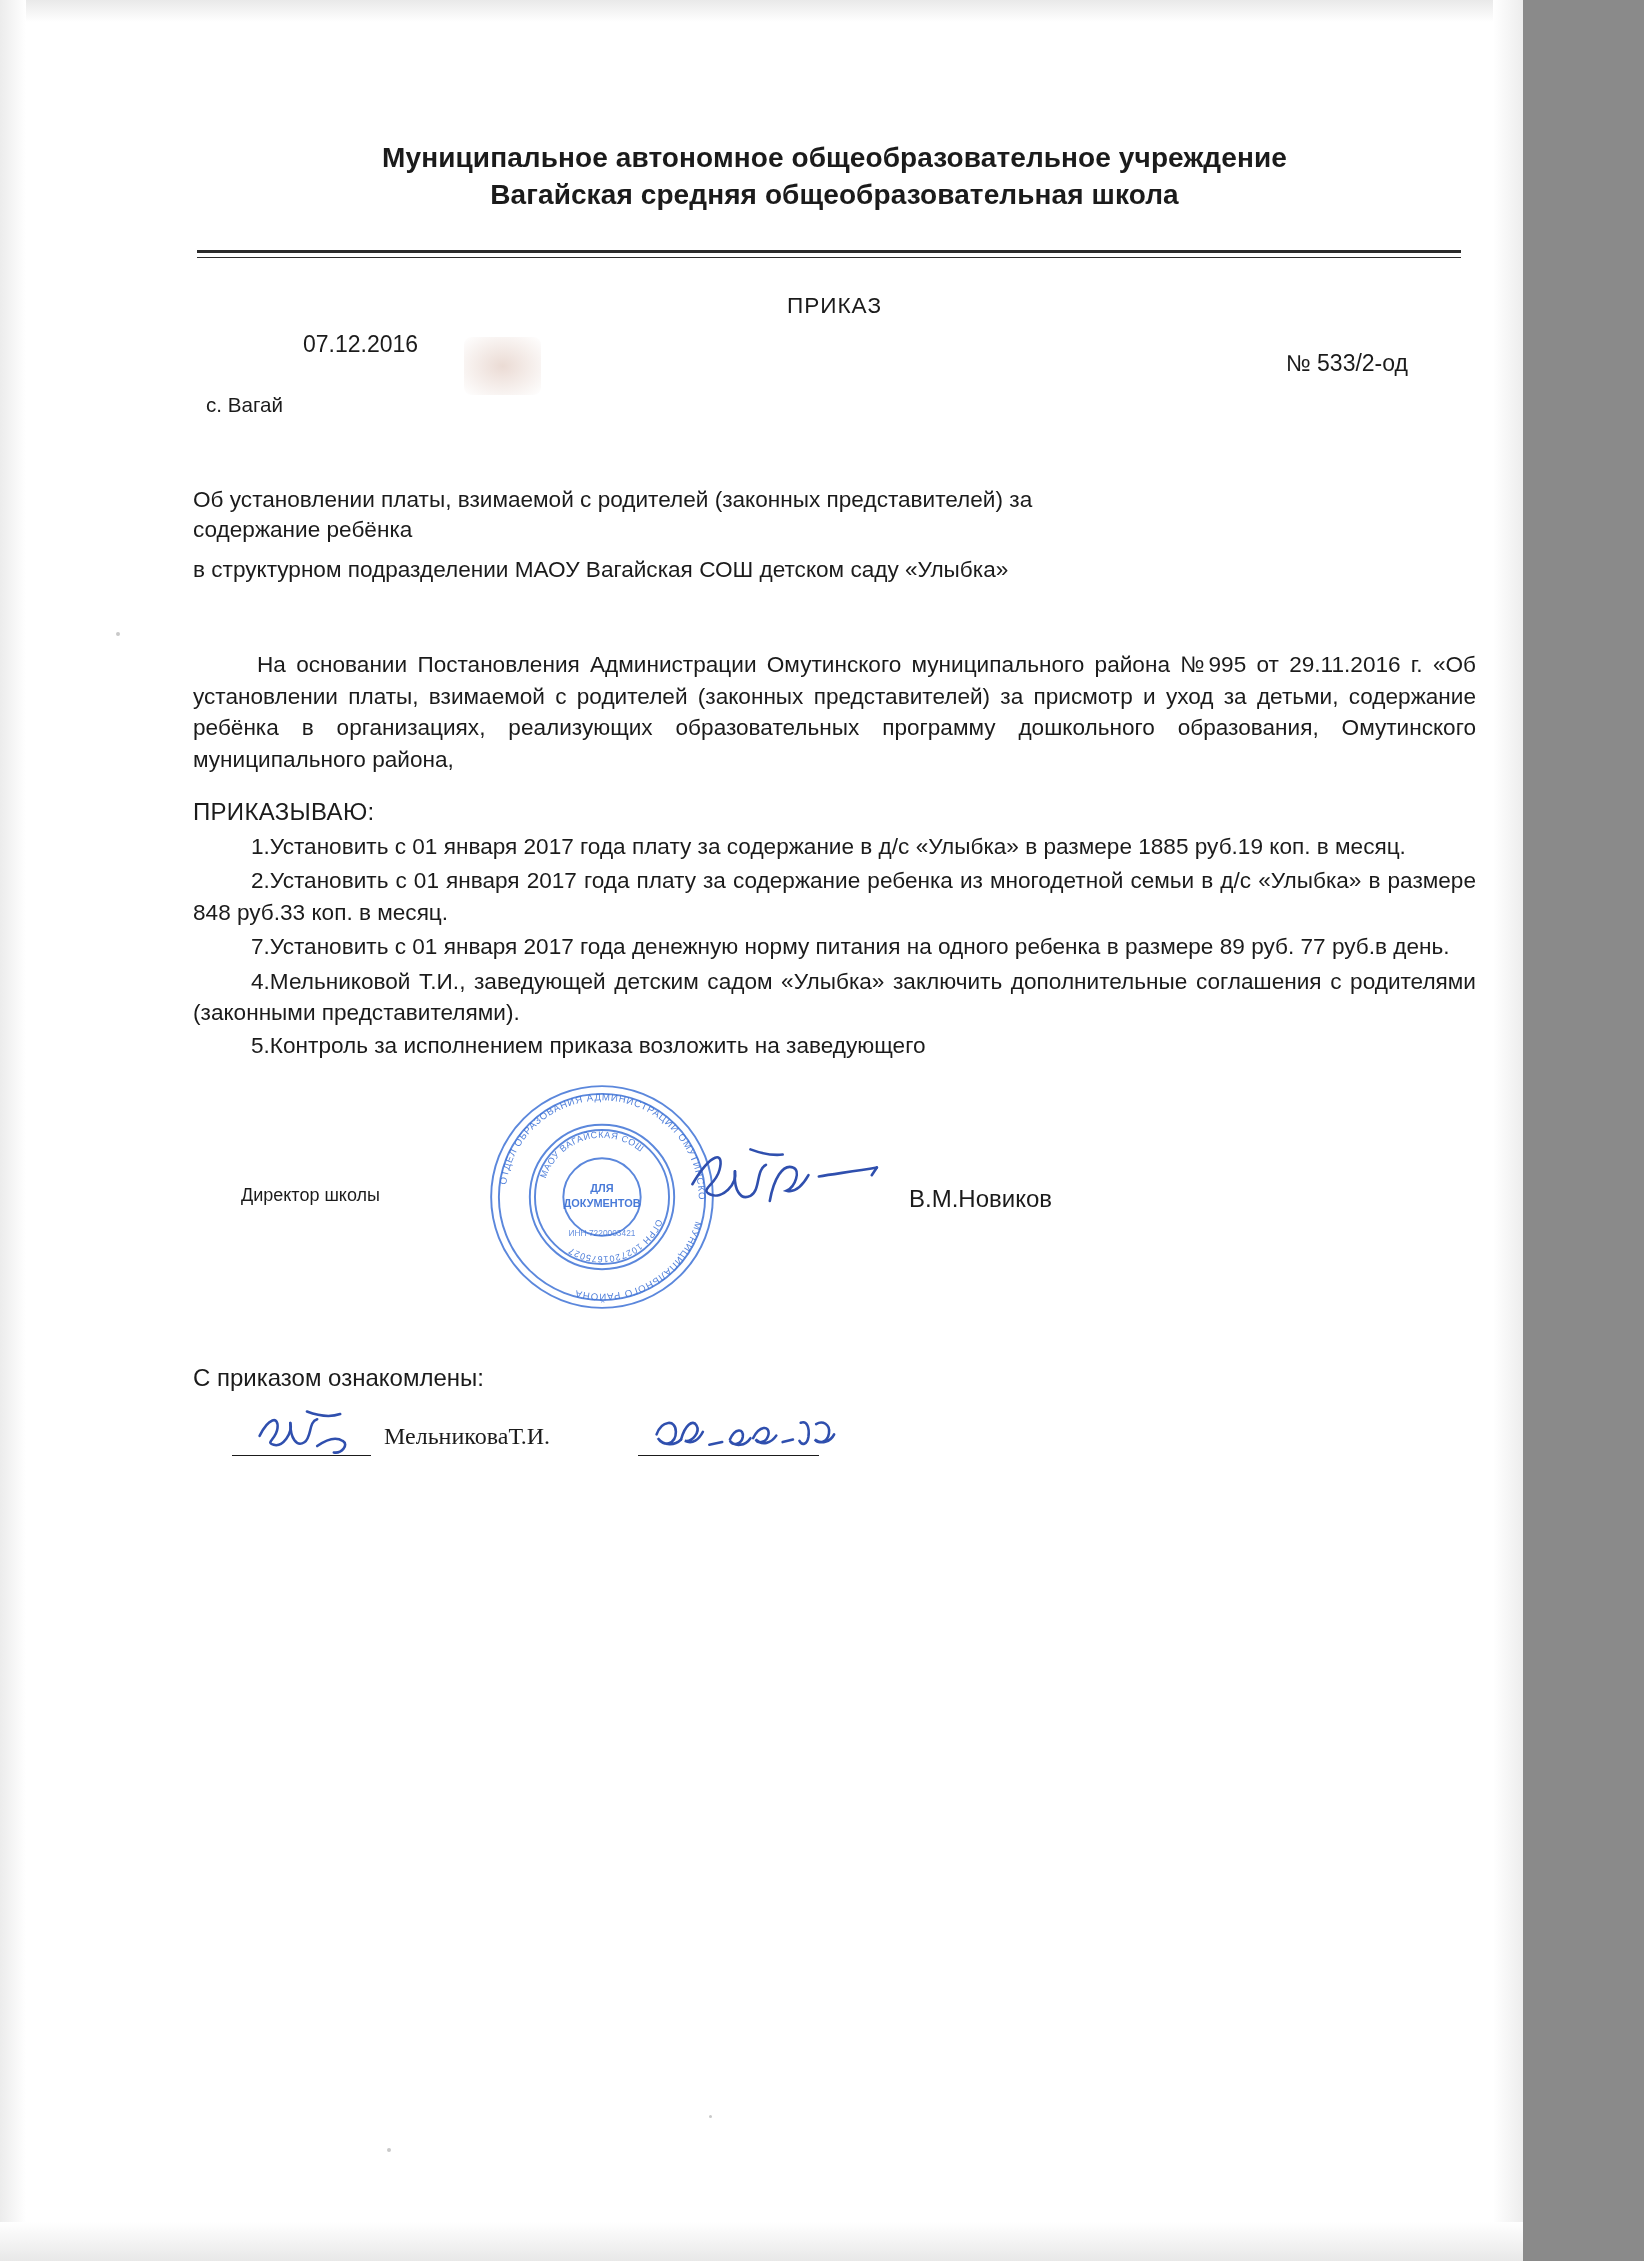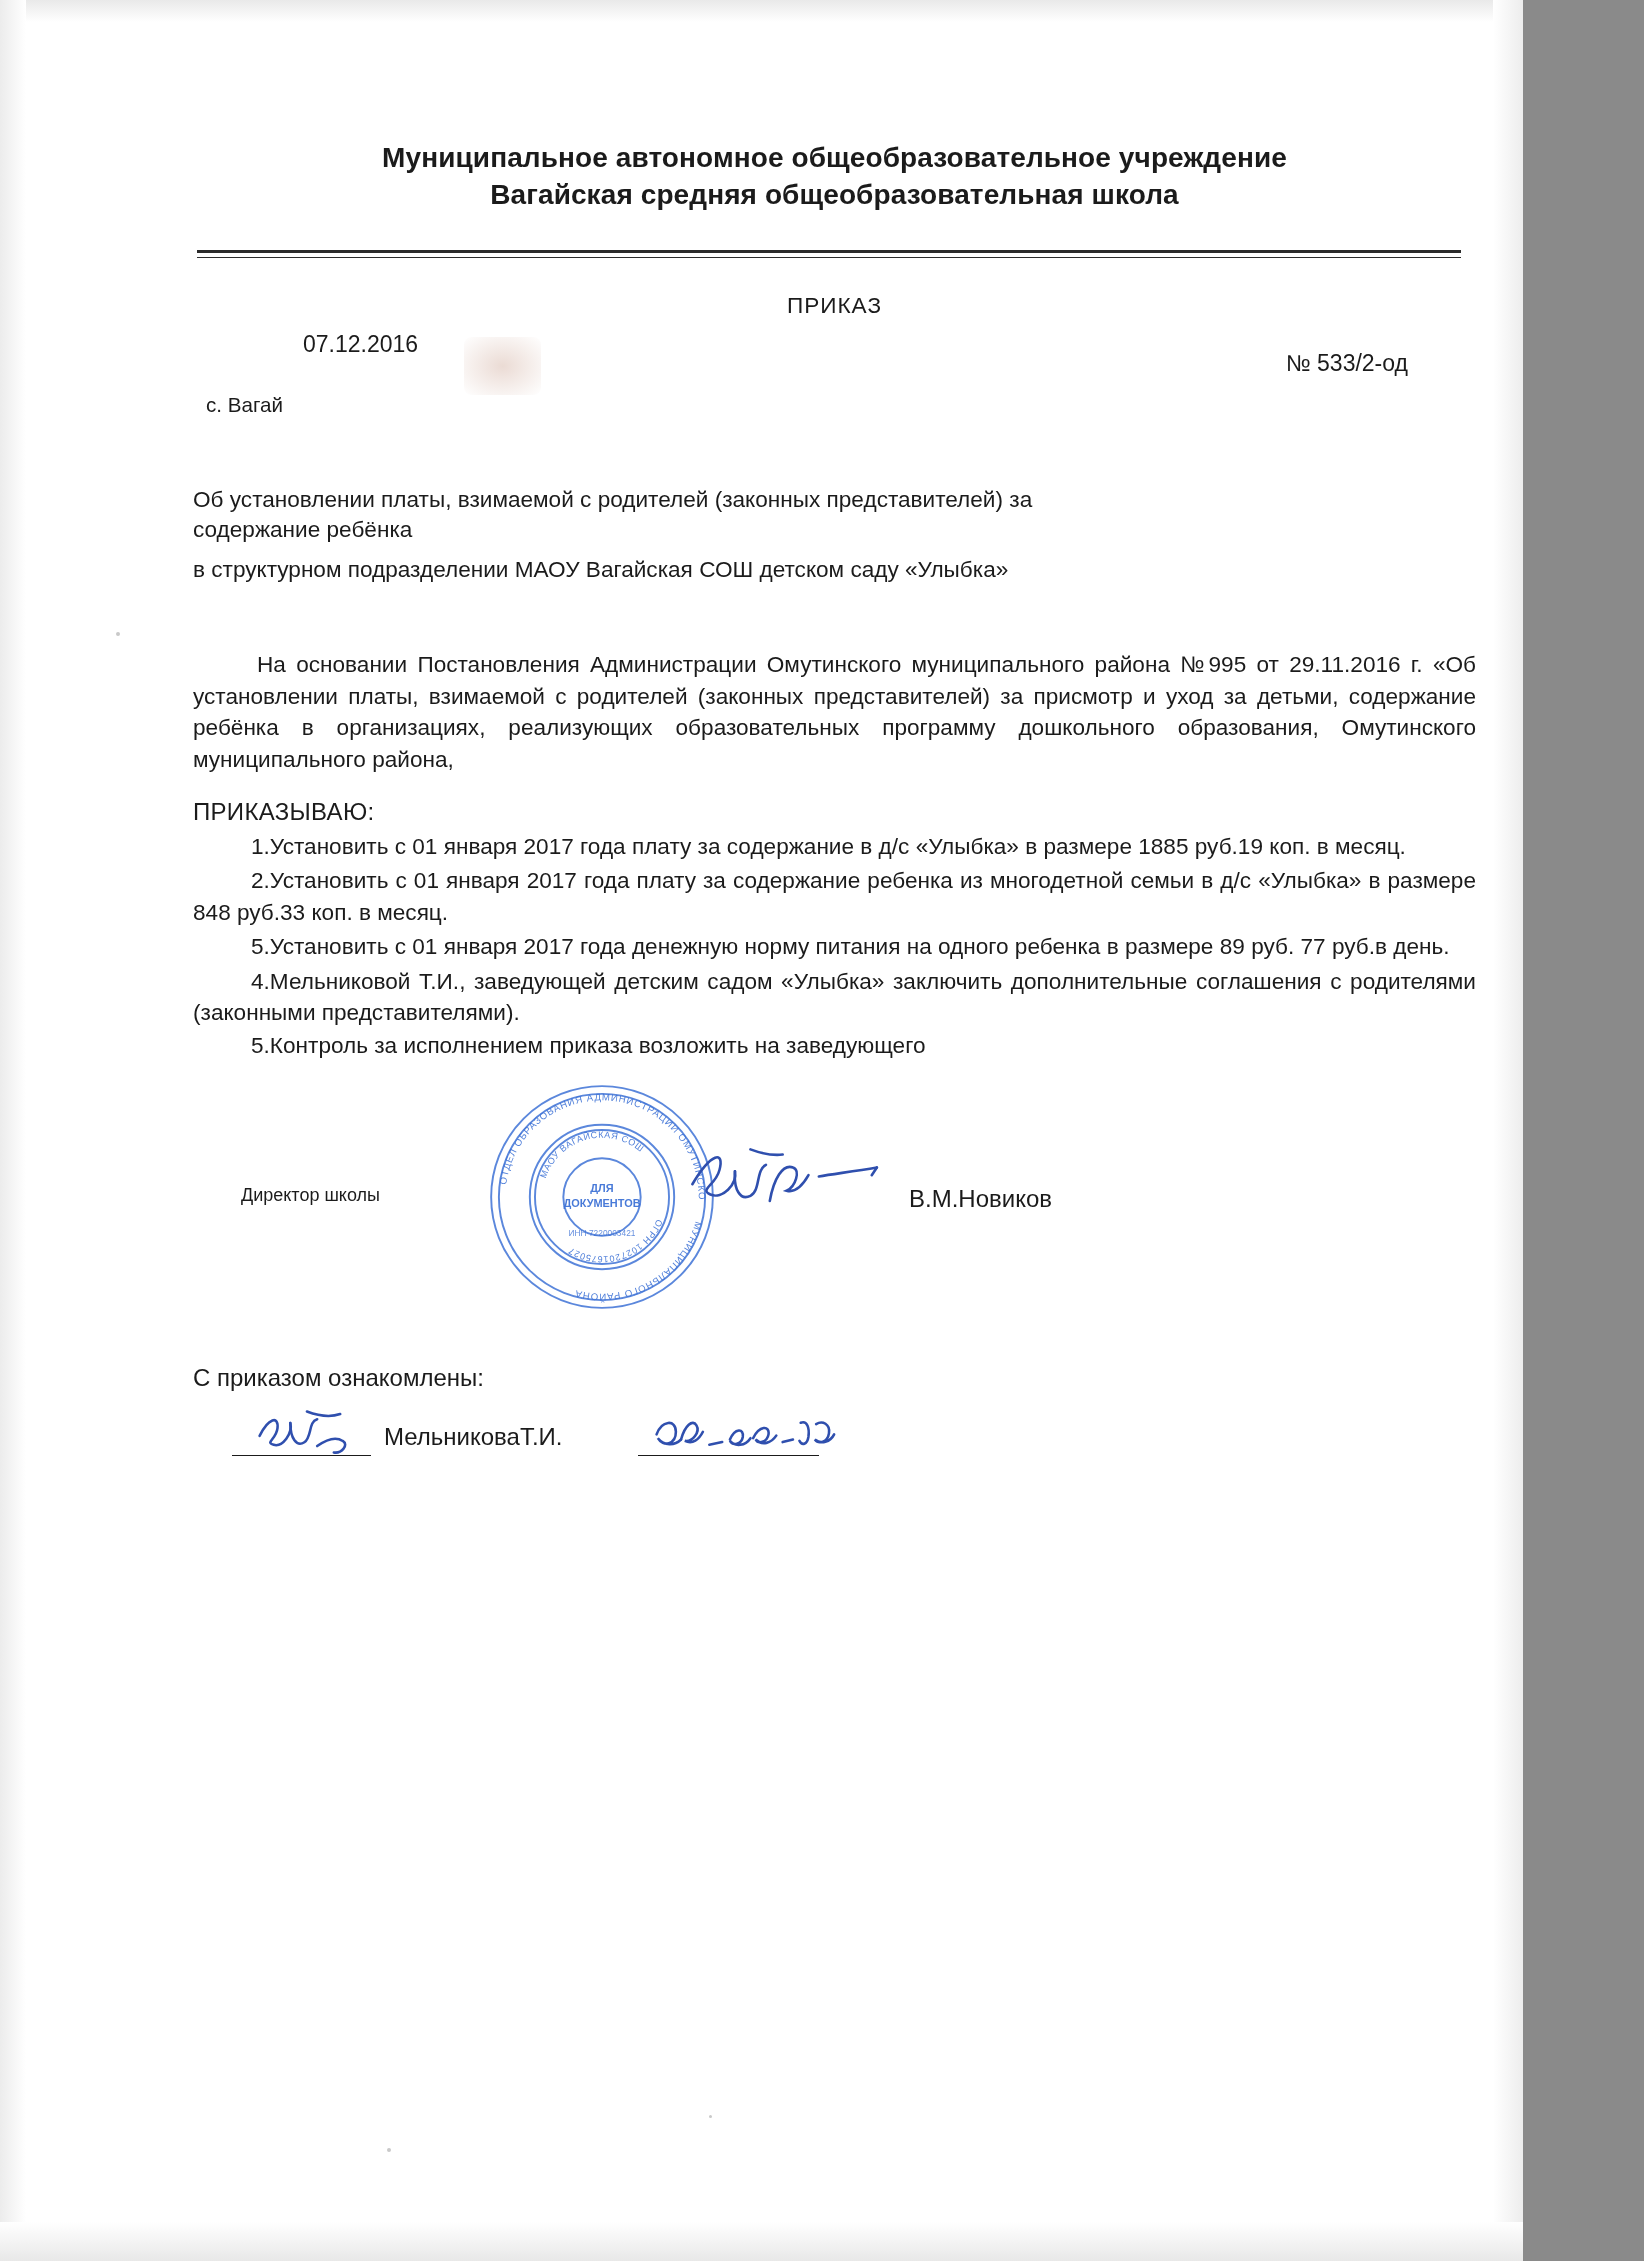--- a/index.html
+++ b/index.html
@@ -174,20 +174,21 @@
     left: 0;
     top: 36px;
     width: 139px;
     border-bottom: 1.9px solid #1b1b1b;
   }
   .ack-name {
     position: absolute;
     left: 152px;
     top: 3.9px;
     font-size: 24px;
+    font-family: Liberation Serif, serif;
   }
   .ack-date-underline {
     position: absolute;
     left: 406px;
     top: 36px;
     width: 181px;
     border-bottom: 1.9px solid #1b1b1b;
   }
 
   
@@ -277,21 +278,21 @@
       <span class="l3">в структурном подразделении МАОУ Вагайская СОШ детском саду «Улыбка»</span>
     </div>
 
     <div class="preamble">На основании Постановления Администрации Омутинского муниципального района №995 от 29.11.2016 г. «Об установлении платы, взимаемой с родителей (законных представителей) за присмотр и уход за детьми, содержание  ребёнка в организациях, реализующих  образовательных программу  дошкольного образования, Омутинского муниципального  района,</div>
 
     <div class="order-word">ПРИКАЗЫВАЮ:</div>
 
     <div class="items">
       <div class="item">1.Установить с 01 января 2017 года плату  за содержание  в д/с «Улыбка» в размере  1885 руб.19 коп. в месяц.</div>
       <div class="item">2.Установить с 01 января 2017 года  плату  за содержание  ребенка из многодетной семьи в д/с «Улыбка» в размере 848 руб.33 коп. в месяц.</div>
-      <div class="item">5.Установить  с 01 января 2017 года денежную норму  питания  на одного ребенка  в размере 89 руб. 77 руб.в день.</div>
+      <div class="item">7.Установить  с 01 января 2017 года денежную норму  питания  на одного ребенка  в размере 89 руб. 77 руб.в день.</div>
       <div class="item">4.Мельниковой Т.И., заведующей детским садом «Улыбка» заключить дополнительные соглашения  с родителями (законными представителями).</div>
       <div class="item-last">5.Контроль за исполнением приказа возложить на заведующего</div>
     </div>
 
     <div class="sign-block">
 
       <svg class="stamp" viewBox="0 0 360 360">
         <g fill="none" stroke="#3f73d6" stroke-width="3" opacity="0.85">
           <circle cx="180" cy="180" r="172"></circle>
           <circle cx="180" cy="180" r="160"></circle>

